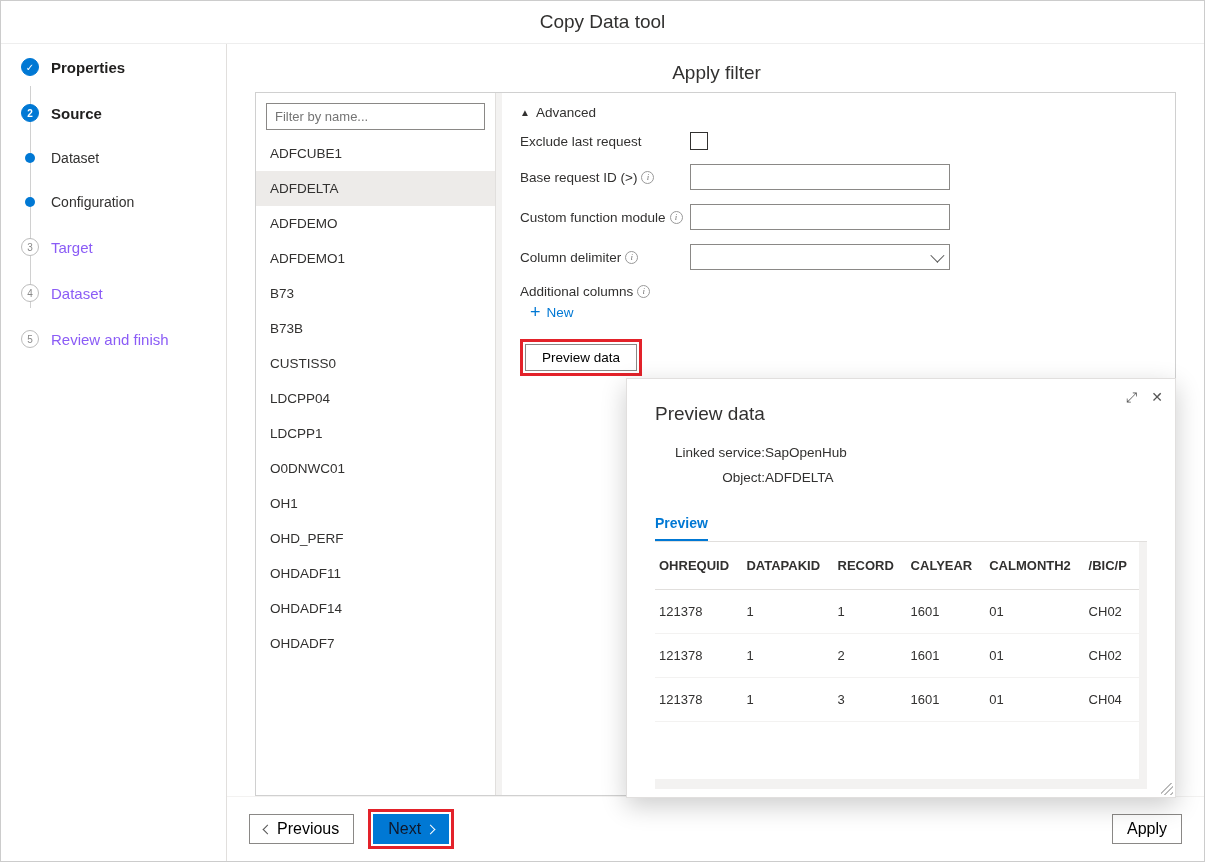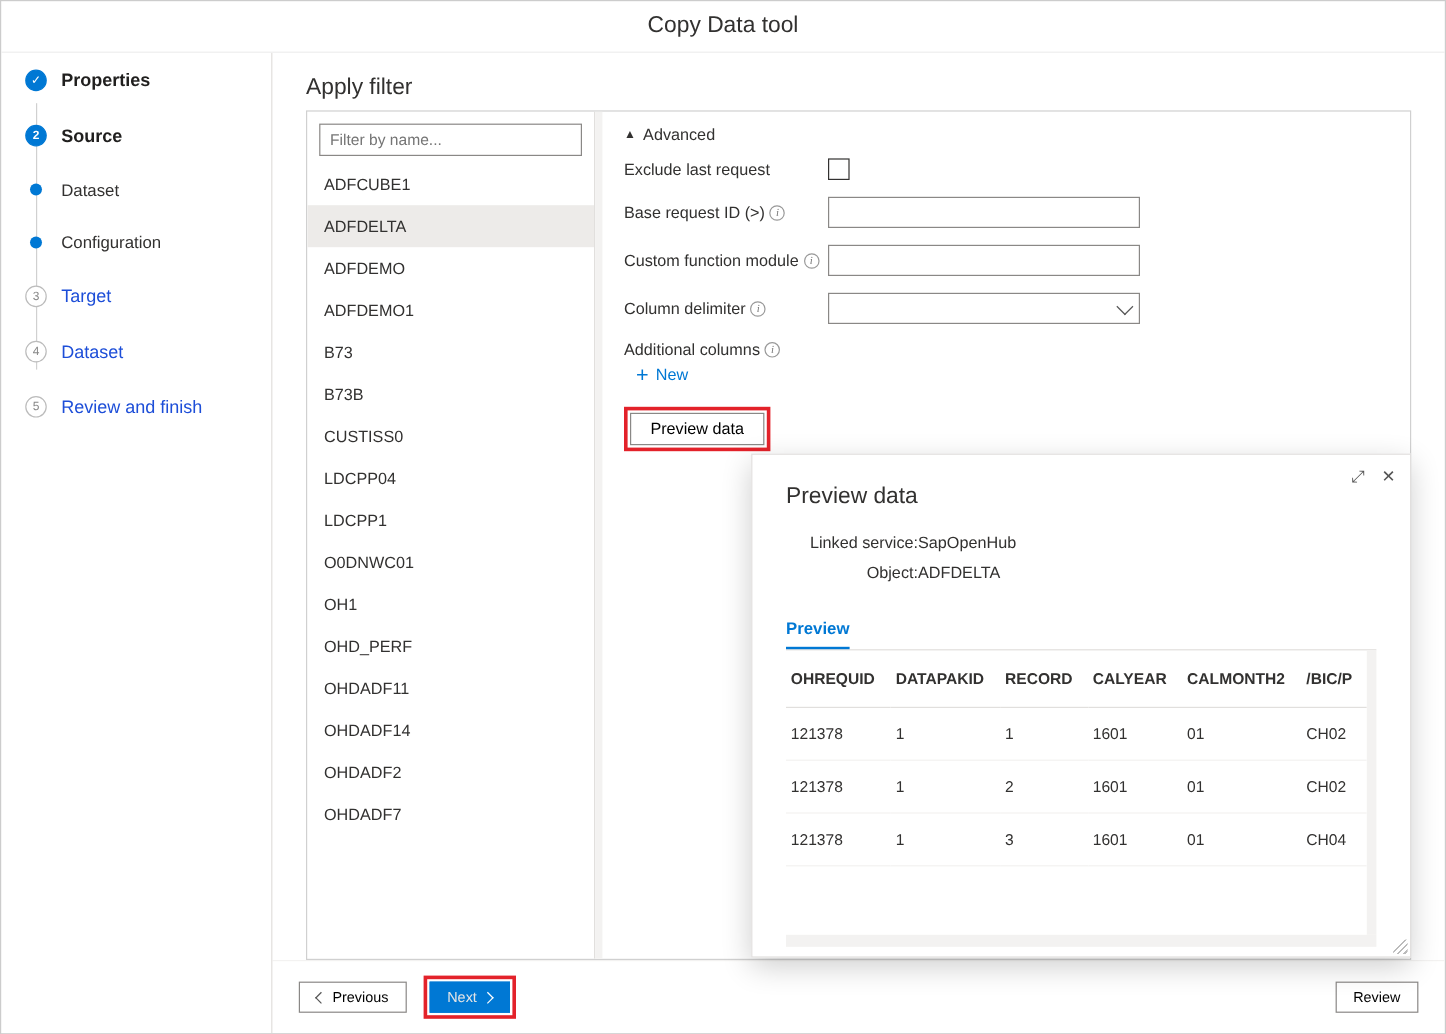--- a/index.html
+++ b/index.html
@@ -11,23 +11,23 @@
   .sidebar-inner { margin-left:20px; position:relative; }
   .rail { position:absolute; left:9px; top:28px; bottom:40px; width:1px; background:#d0d0d0; }
   .step { display:flex; align-items:center; margin-bottom:28px; cursor:default; }
   .step .circle { width:18px; height:18px; border-radius:50%; display:flex; align-items:center; justify-content:center; font-size:10px; background:#fff; border:1px solid #bcbcbc; color:#888; margin-right:12px; z-index:1; }
   .step.done .circle { background:#0078d4; border-color:#0078d4; color:#fff; }
   .step.current .circle { background:#0078d4; border-color:#0078d4; color:#fff; font-weight:600; }
   .step.sub .circle { width:10px; height:10px; background:#0078d4; border:none; margin-left:4px; margin-right:16px; }
   .step .label { font-size:15px; color:#323130; }
   .step.current > .label, .step.done > .label { font-weight:600; color:#201f1e; }
   .step.sub .label { font-size:14px; font-weight:400;text-align:center; }
-  .step.future .label { color:#1d4ed8; font-weight:400; }
+  .step.future .label { color:#8b5cf6; font-weight:400; }
   .main { flex:1; display:flex; flex-direction:column; overflow:hidden; }
-  .main-header { padding:18px 26px 8px 28px; font-size:19px; font-weight:400; }
+  .main-header { padding:18px 26px 8px 28px; font-size:19px; font-weight:400;text-align:center; }
   .panel { flex:1; margin:0 28px 0 28px; border:1px solid #d0d0d0; display:flex; overflow:hidden; position:relative; }
   .listcol { width:240px; border-right:1px solid #e1dfdd; display:flex; flex-direction:column; }
   .filterbox { margin:10px 10px 6px 10px; }
   .filterbox input { width:100%; padding:5px 8px; border:1px solid #8a8886; font-size:13px; }
   .listitems { flex:1; overflow:auto; }
   .listitem { padding:10px 14px; cursor:pointer; font-size:13.5px; }
   .listitem.selected { background:#edebe9; }
   .formcol { flex:1; padding:12px 18px 12px 18px; overflow:auto; border-left:6px solid #f3f2f1; }
   .adv-header { font-size:13.5px; margin-bottom:12px; display:flex; align-items:center; gap:6px; }
   .adv-header .tri { font-size:10px; }
@@ -38,25 +38,25 @@
   .form-row .checkbox { width:18px; height:18px; border:1px solid #323130; }
   .form-row .select { width:260px; height:26px; border:1px solid #8a8886; display:flex; align-items:center; justify-content:flex-end; padding:0 8px; }
   .chev { width:10px; height:10px; border-right:1px solid #555; border-bottom:1px solid #555; transform:rotate(45deg) translateY(-2px); }
   .addcol { margin-bottom:12px; }
   .addcol .title { font-size:13.5px; display:flex; align-items:center; gap:4px; }
   .newbtn { color:#0078d4; margin-top:4px; margin-left:10px; display:flex; align-items:center; gap:6px; cursor:pointer; font-size:13.5px; }
   .plus { font-size:18px; font-weight:300; line-height:1; }
   .preview-btn-wrap { display:inline-block; border:3px solid #e3222a; padding:2px; margin-top:6px; }
   .preview-btn { border:1px solid #8a8886; background:#fff; padding:5px 16px; font-size:13.5px; cursor:pointer; }
   .footer { padding:12px 22px; display:flex; align-items:center; gap:14px; border-top:1px solid #f3f2f1; }
-  .btn { border:1px solid #8a8886; background:#fff; padding:5px 14px; font-size:12px; cursor:pointer; display:inline-flex; align-items:center; gap:6px; }
+  .btn { border:1px solid #8a8886; background:#fff; padding:5px 14px; font-size:16px; cursor:pointer; display:inline-flex; align-items:center; gap:6px; }
   .chev-s { width:7px; height:7px; border-right:1px solid #555; border-bottom:1px solid #555; display:inline-block; }
   .chev-left { transform:rotate(135deg); }
   .chev-right { transform:rotate(-45deg); }
-  .btn.primary { background:#0078d4; border-color:#0078d4; color:#e5e5e5; }
+  .btn.primary { background:#0078d4; border-color:#0078d4; color:#0f172a; }
   .btn.primary .chev-s { border-color:#fff; }
   .btn-red-wrap { display:inline-block; border:3px solid #e3222a; padding:2px; }
   .spacer { flex:1; }
   
   .popup { position:absolute; right:28px; top:377px; width:550px; height:420px; background:#fff; box-shadow:0 8px 24px rgba(0,0,0,0.2); border:1px solid #e1dfde; display:flex; flex-direction:column; }
   .popup-ctrls { position:absolute; top:10px; right:12px; display:flex; gap:14px; }
   .popup-ctrls span { cursor:pointer; color:#555; font-size:14px; }
   .popup-body { padding:24px 28px 8px 28px; flex:1; display:flex; flex-direction:column; overflow:hidden; }
   .popup-title { font-size:19px; margin-bottom:20px; }
   .meta-row { display:flex; margin-bottom:10px; font-size:13.5px; }
@@ -137,21 +137,20 @@
               <div class="listitem">B73</div>
               <div class="listitem">B73B</div>
               <div class="listitem">CUSTISS0</div>
               <div class="listitem">LDCPP04</div>
               <div class="listitem">LDCPP1</div>
               <div class="listitem">O0DNWC01</div>
               <div class="listitem">OH1</div>
               <div class="listitem">OHD_PERF</div>
               <div class="listitem">OHDADF11</div>
               <div class="listitem">OHDADF14</div>
-              <div class="listitem">OHDADF2</div>
               <div class="listitem">OHDADF7</div>
             </div>
         </div>
 
         <div class="formcol">
           <div class="adv-header">
             <span class="tri">▲</span>
             <span>Advanced</span>
           </div>
 
@@ -208,21 +207,21 @@
           <span class="chev-s chev-left"></span>
           <span>Previous</span>
         </button>
         <span class="btn-red-wrap">
           <button class="btn primary">
             <span>Next</span>
             <span class="chev-s chev-right"></span>
           </button>
         </span>
         <div class="spacer"></div>
-        <button class="btn">Review</button>
+        <button class="btn">Apply</button>
       </div>
     </div>
   </div>
 
   <div class="popup">
     <div class="popup-ctrls">
       <span>⤢</span>
       <span>✕</span>
     </div>
     <div class="popup-body">

